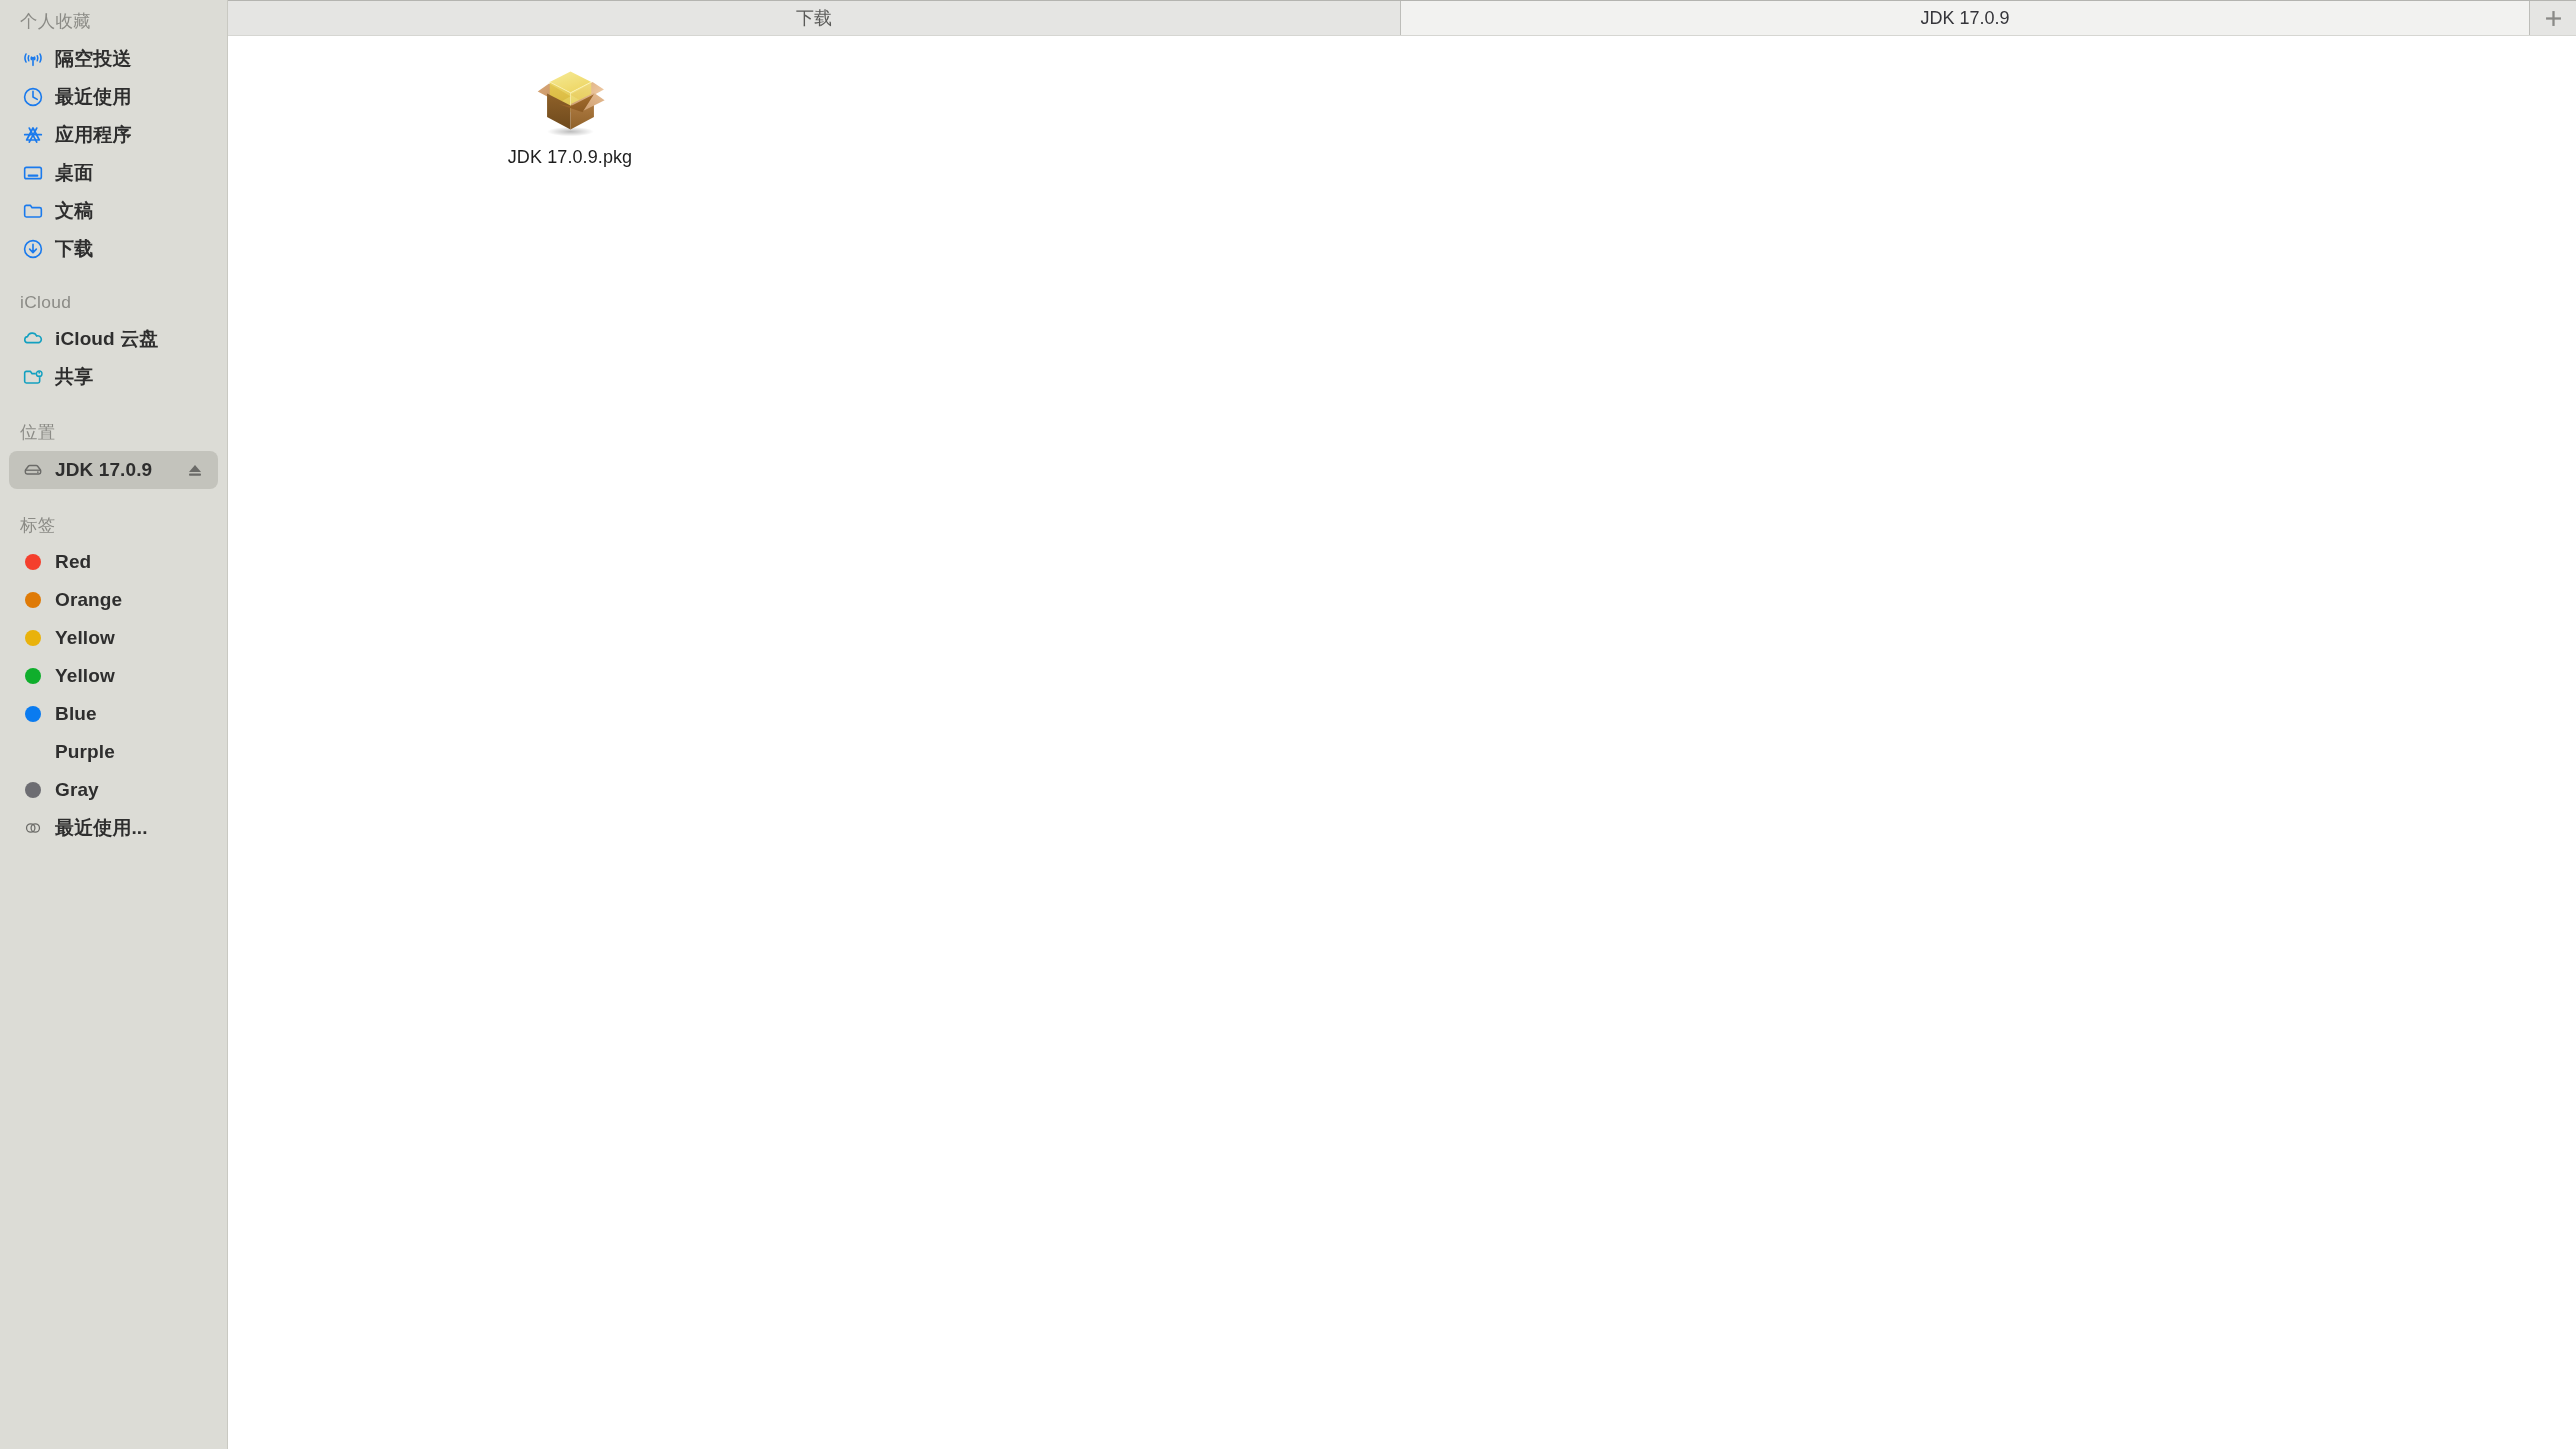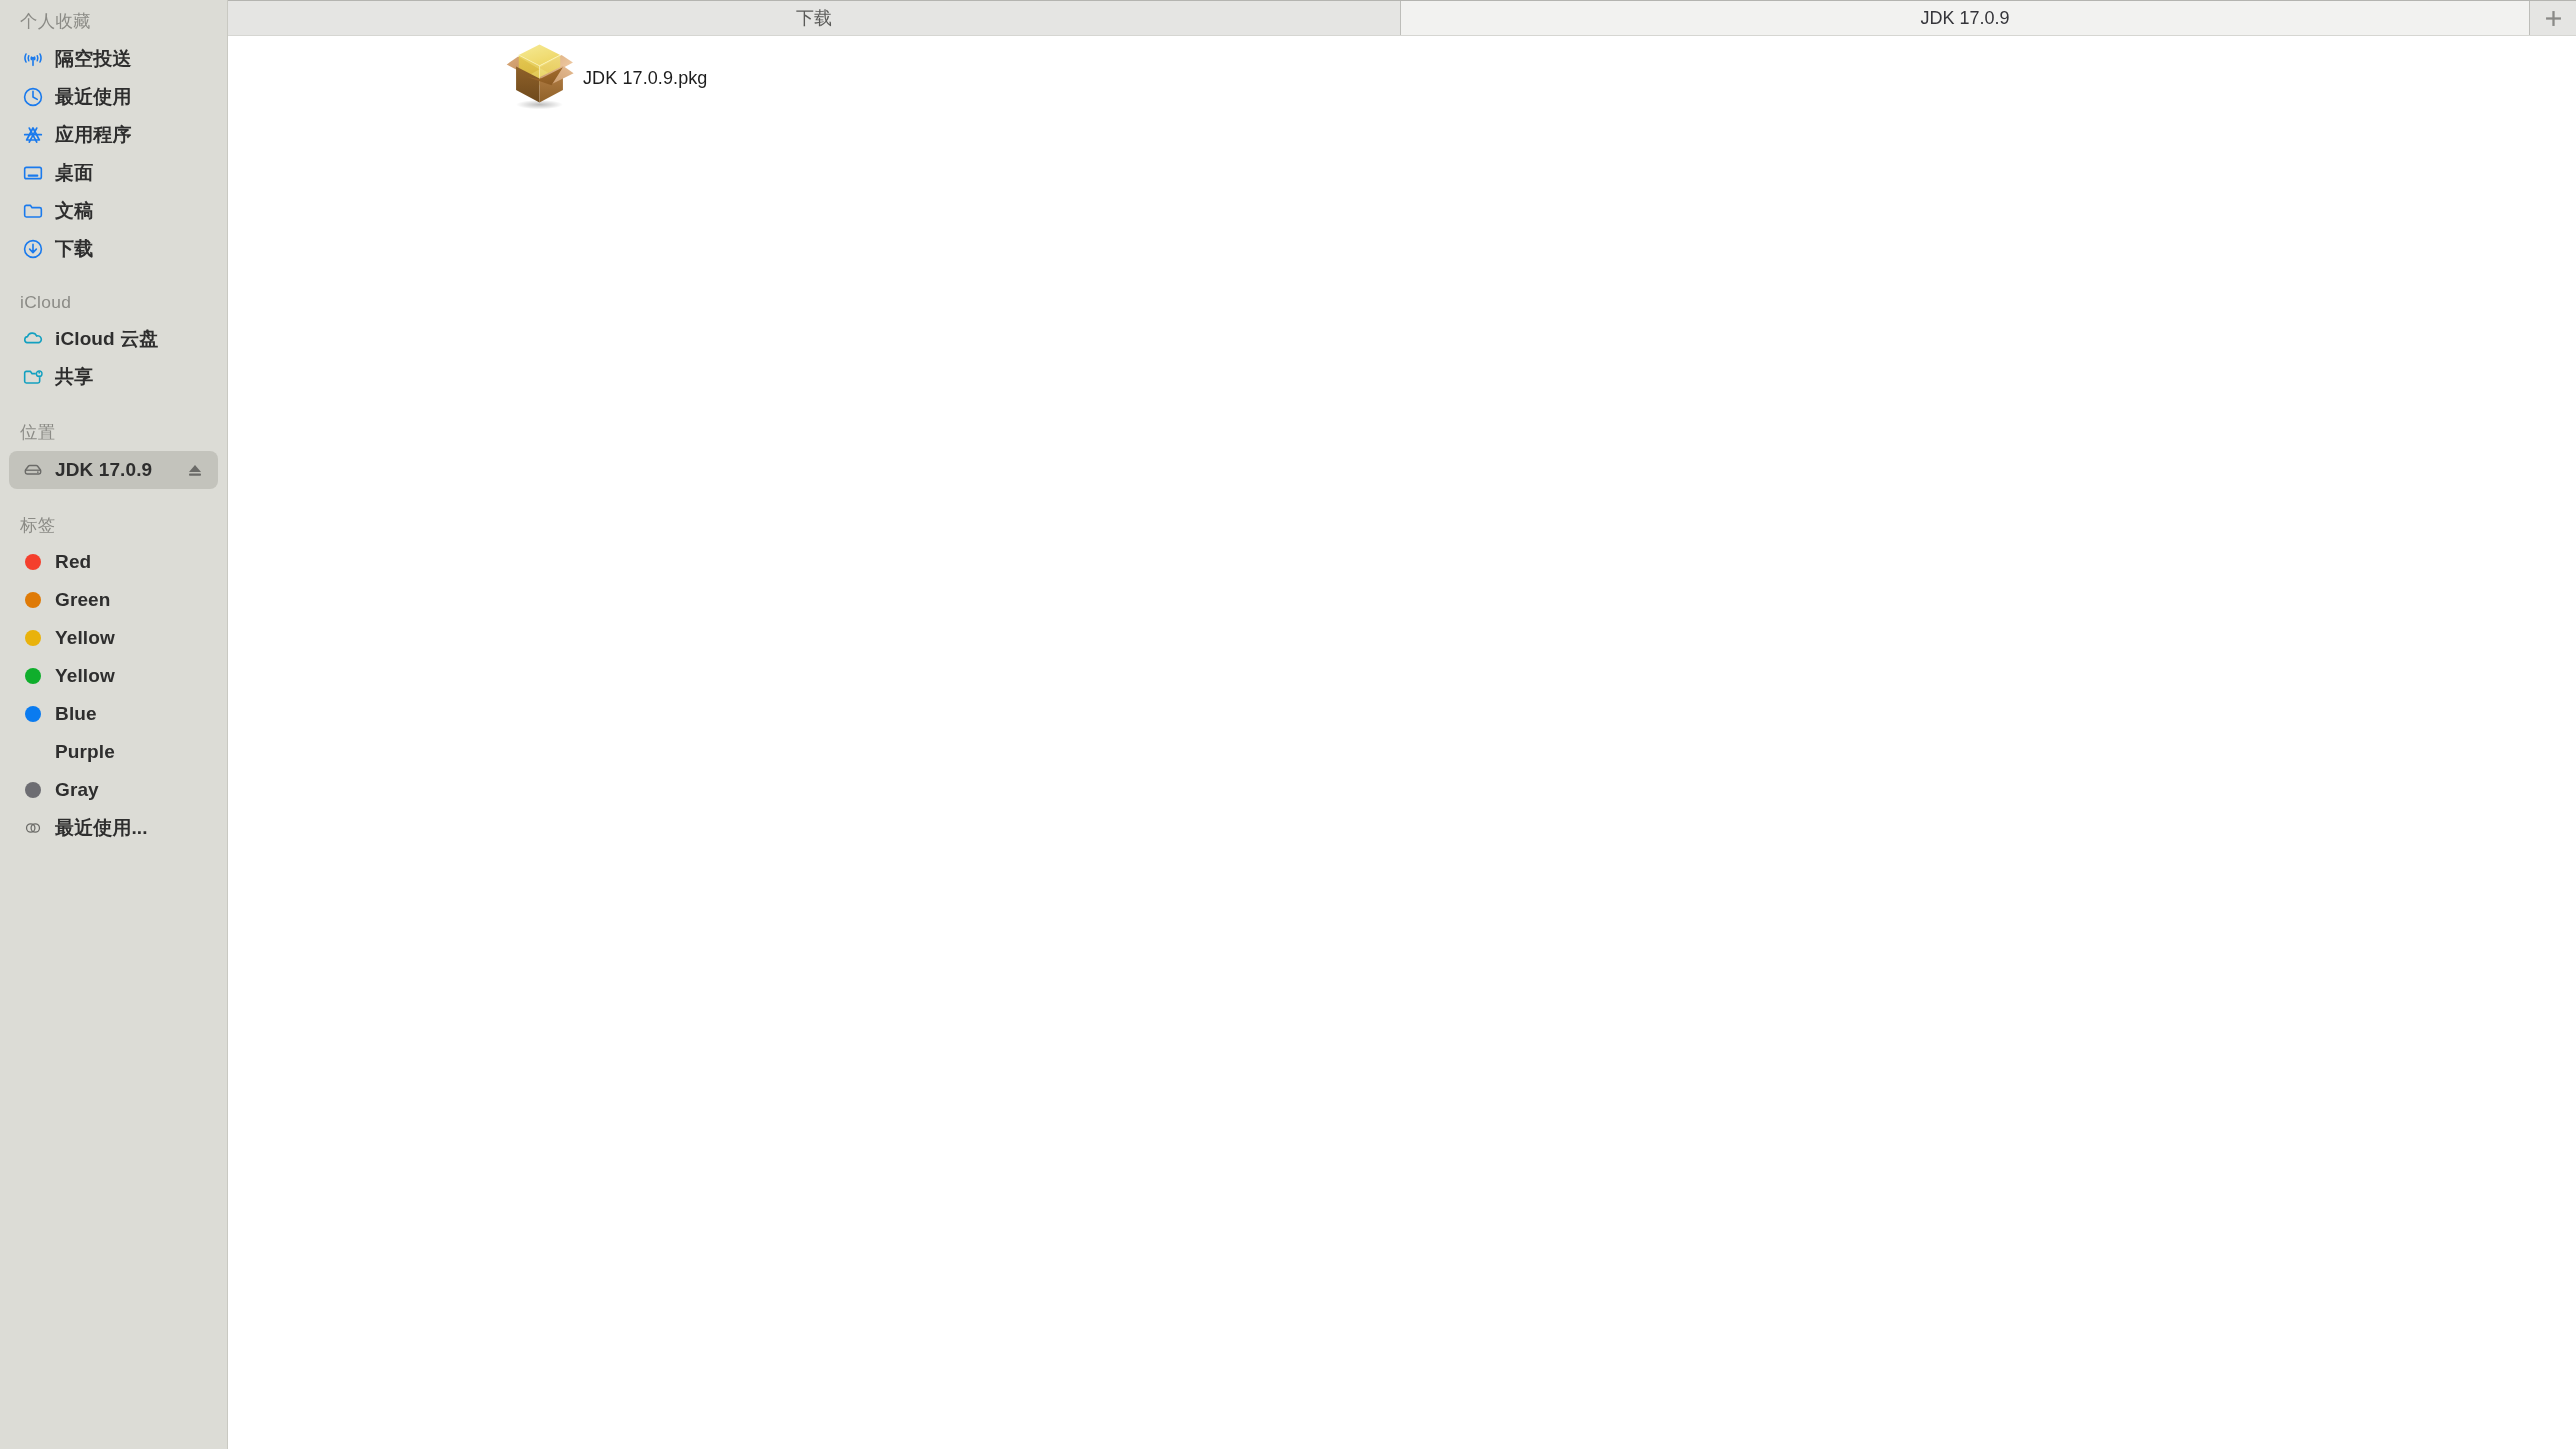--- a/index.html
+++ b/index.html
@@ -64,22 +64,22 @@
   #newtab {
     flex:0 0 46px; background:#e5e5e3;
     display:flex; align-items:center; justify-content:center; cursor:default;
   }
   #newtab svg { display:block; }
 
   
   #content { flex:1 1 auto; background:#ffffff; position:relative; overflow:hidden; }
 
   .file-item {
-    position:absolute; left:268px; top:1px;
-    width:148px; display:flex; flex-direction:row; align-items:center;
+    position:absolute; left:268px; top:28px;
+    width:148px; display:flex; flex-direction:column; align-items:center;
     cursor:default;
   }
   .file-icon { width:87px; height:75px; position:relative; }
   .file-icon svg { display:block; }
   .file-name {
     margin-top:8px; font-size:18px; color:#1d1d1d;
     text-align:center; white-space:nowrap; letter-spacing:0.1px;
   }
 </style>
 </head>
@@ -214,21 +214,21 @@
     <div class="sb-row">
       <span class="sb-ico">
         <span class="dot" style="background:#f43f2d"></span>
       </span>
       <span class="sb-label">Red</span>
     </div>
     <div class="sb-row">
       <span class="sb-ico">
         <span class="dot" style="background:#df7a06"></span>
       </span>
-      <span class="sb-label">Green</span>
+      <span class="sb-label">Orange</span>
     </div>
     <div class="sb-row">
       <span class="sb-ico">
         <span class="dot" style="background:#e9b20c"></span>
       </span>
       <span class="sb-label">Yellow</span>
     </div>
     <div class="sb-row">
       <span class="sb-ico">
         <span class="dot" style="background:#0fae2c"></span>

